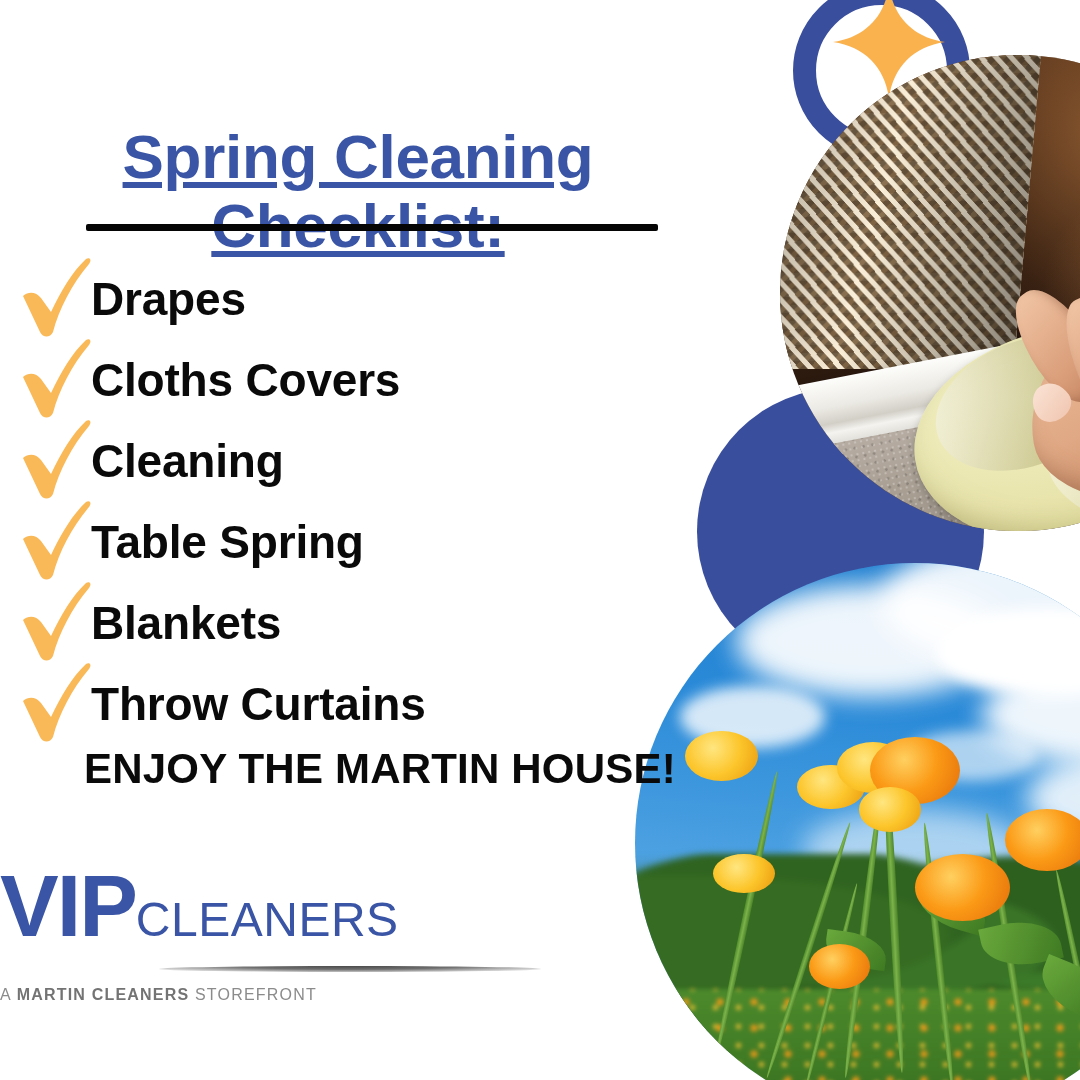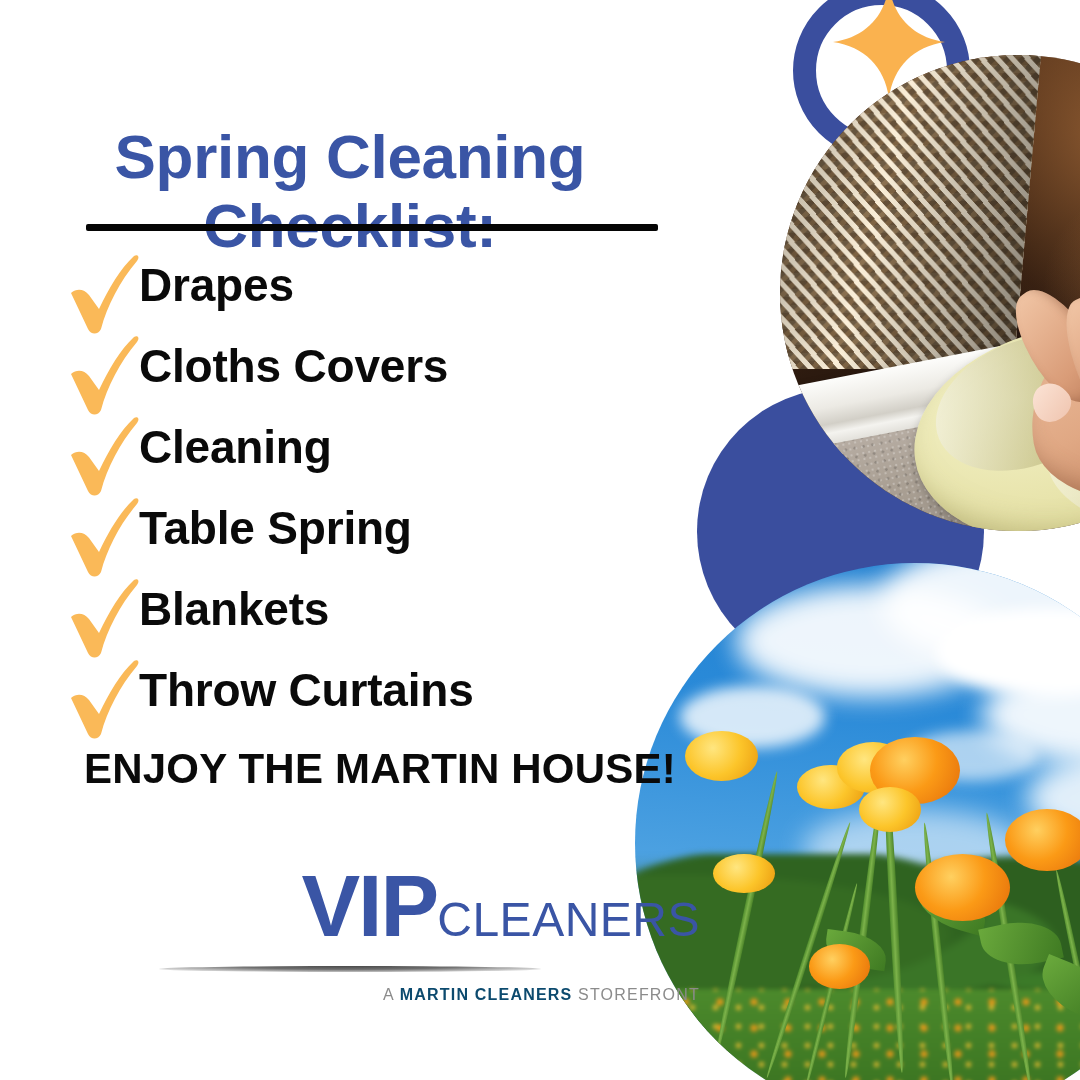--- a/index.html
+++ b/index.html
@@ -205,44 +205,44 @@
   .leaf{
     position:absolute;
     background:linear-gradient(120deg,#6aa93c,#3f7a22);
     border-radius:0 70% 0 70%;
   }
 
   
   .content{position:absolute;left:0;top:0;width:700px;height:1080px;z-index:8;}
 
   .title{
-    position:absolute;left:0;top:80px;width:700px;
+    position:absolute;left:8px;top:80px;width:700px;
     text-align:center;
     color:#3A55A5;
     font-size:62px;
     font-weight:bold;
     line-height:1.12;
     letter-spacing:-0.3px;
+    text-decoration:underline;
   }
   .title .l2{display:block;}
 
   .rule{
     position:absolute;left:86px;top:224px;width:572px;height:7px;
     background:#050505;border-radius:2px;
   }
 
   .list{
     position:absolute;left:0;top:258px;width:700px;
   }
   .row{
     position:relative;
     height:81px;
     display:flex;
-    align-items:flex-start;
-    margin-left:48px;
+    align-items:center;
   }
   .check{
     position:relative;
     width:74px;height:76px;
     flex:0 0 74px;
     margin-left:20px;
   }
   .check svg{position:absolute;left:0;top:-4px;}
   .row-label{
     font-size:46px;
@@ -260,21 +260,21 @@
     font-size:42px;
     font-weight:bold;
     color:#0a0a0a;
     letter-spacing:0.2px;
     white-space:nowrap;
   }
 
   
   .logo{
     position:absolute;left:0;top:862px;width:700px;
-    text-align:right;
+    text-align:left;
   }
   .logo-word{
     display:inline-block;
     white-space:nowrap;
     line-height:1;
   }
   .logo-vip{
     font-size:88px;
     font-weight:bold;
     color:#3A55A5;
@@ -293,21 +293,21 @@
     margin:16px auto 0 auto;
     background:radial-gradient(ellipse at 50% 0%,#4a4a4a 0%,#6e6e6e 40%,#d8d8d8 78%,#f2f2f2 100%);
     border-radius:50%;
   }
   .logo-tag{
     margin-top:14px;
     font-size:16px;
     letter-spacing:1.2px;
     color:#8b8b8b;
   }
-  .logo-tag b{color:#0c4a6e;font-weight:bold;}
+  .logo-tag b{color:#737373;font-weight:bold;}
 </style>
 </head>
 <body>
 
 <div id="poster">
 
   <div class="shape-layer">
 
     <div class="ring"></div>
 

